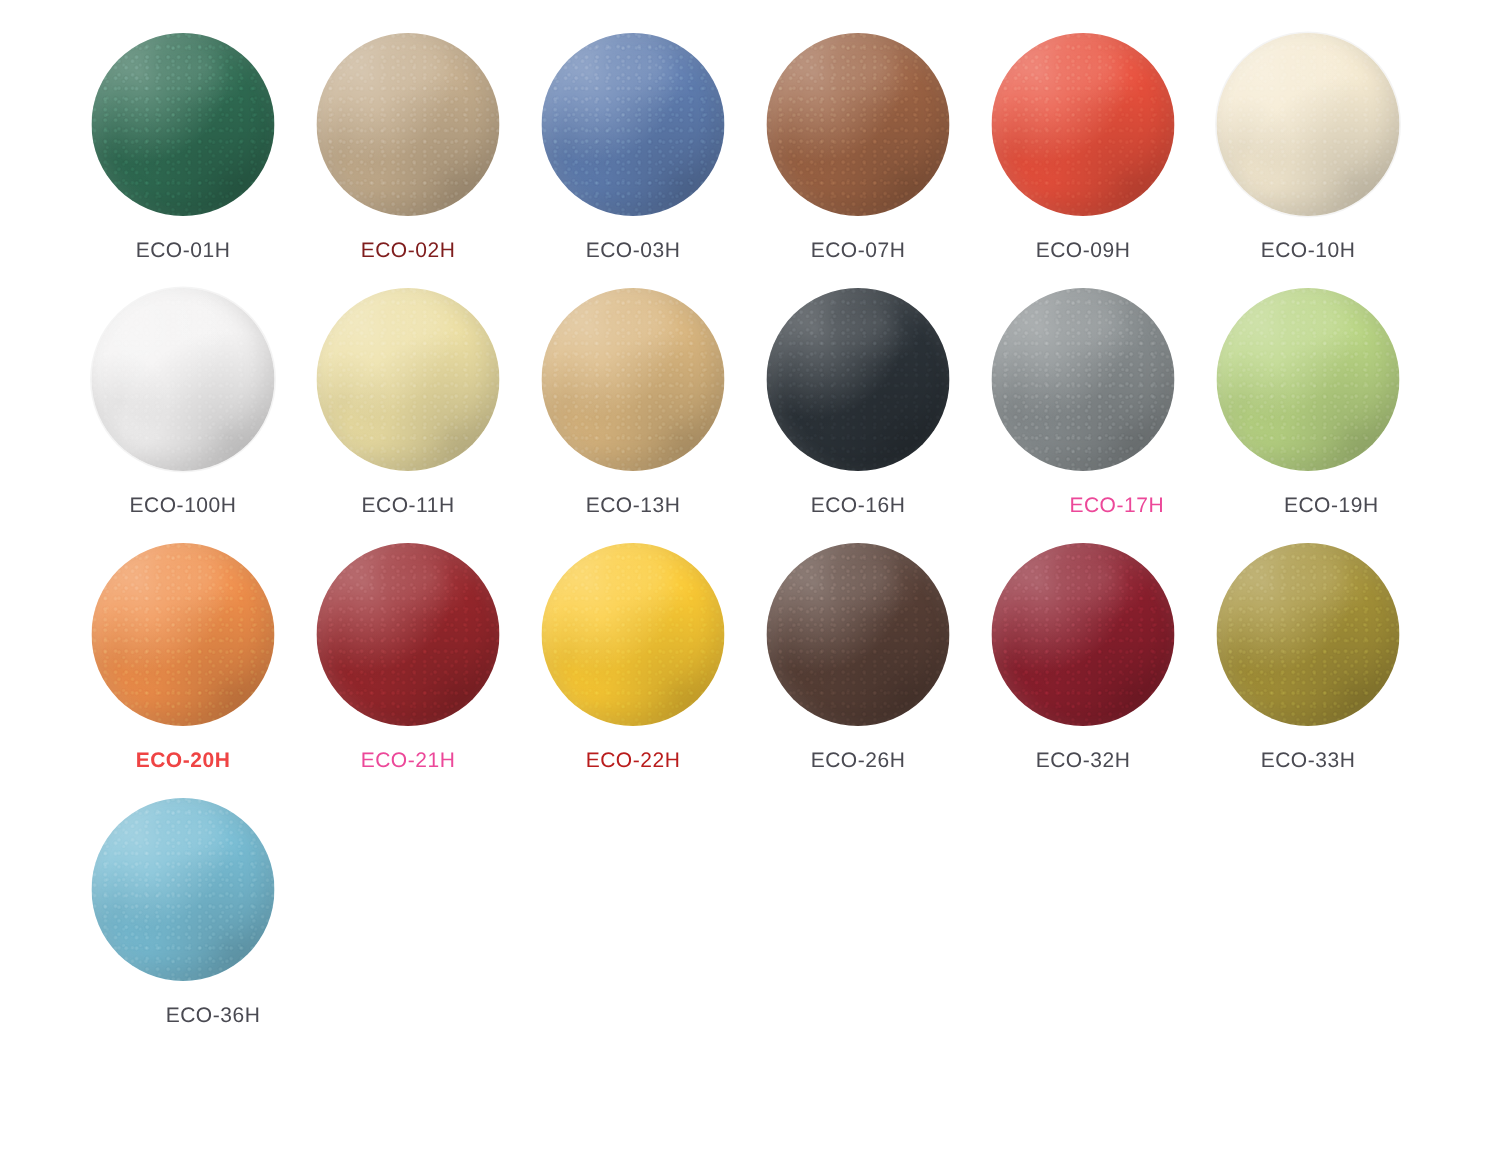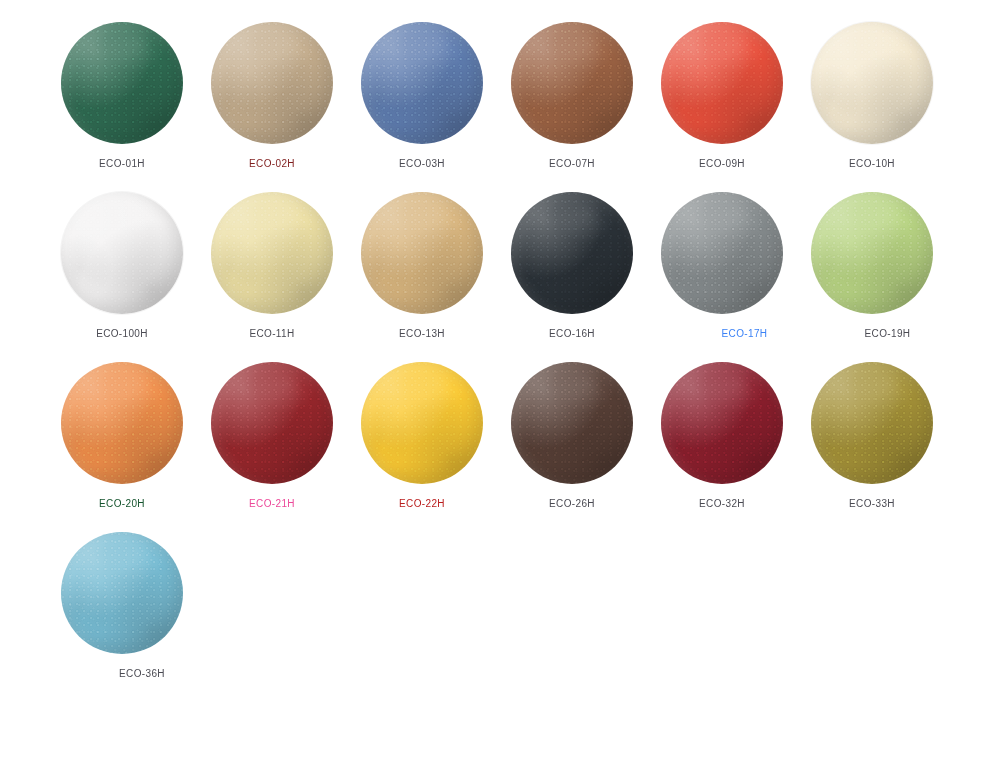--- a/index.html
+++ b/index.html
@@ -92,21 +92,21 @@
     pointer-events: none;
   }
 
   
   .swatch-disc.is-pale {
     box-shadow: 0 0 0 1px rgba(0,0,0,0.045);
   }
 
   .swatch-label {
     margin-top: 15px;
-    font-size: 10px;
+    font-size: 14px;
     letter-spacing: 0.35px;
     color: #4a4a52;
     line-height: 1;
     white-space: nowrap;
   }
 </style>
 </head>
 <body>
 
 <div class="swatch-sheet" style="background: rgb(255, 255, 255);">
@@ -168,33 +168,33 @@
       <div class="swatch-cell">
         <div class="swatch-disc-wrap">
           <div class="swatch-disc" style="--c: #2b3238;"></div>
         </div>
         <div class="swatch-label" style="color: rgb(74, 74, 82);">ECO-16H</div>
       </div>
       <div class="swatch-cell">
         <div class="swatch-disc-wrap">
           <div class="swatch-disc" style="--c: #868c8e;"></div>
         </div>
-        <div class="swatch-label" style="color: #3b82f6; padding-left: 45px;">ECO-17H</div>
+        <div class="swatch-label" style="color: #ec4899; padding-left: 45px;">ECO-17H</div>
       </div>
       <div class="swatch-cell">
         <div class="swatch-disc-wrap">
           <div class="swatch-disc" style="--c: #b9d584;"></div>
         </div>
         <div class="swatch-label" style="color: rgb(74, 74, 82); margin-left: 31px;">ECO-19H</div>
       </div>
       <div class="swatch-cell">
         <div class="swatch-disc-wrap">
           <div class="swatch-disc" style="--c: #f08f4b;"></div>
         </div>
-        <div class="swatch-label" style="color: #14532d;">ECO-20H</div>
+        <div class="swatch-label" style="color: #ef4444; font-weight: bold;">ECO-20H</div>
       </div>
       <div class="swatch-cell">
         <div class="swatch-disc-wrap">
           <div class="swatch-disc" style="--c: #97272c;"></div>
         </div>
         <div class="swatch-label" style="color: #ec4899;">ECO-21H</div>
       </div>
       <div class="swatch-cell">
         <div class="swatch-disc-wrap">
           <div class="swatch-disc" style="--c: #fbca34;"></div>

